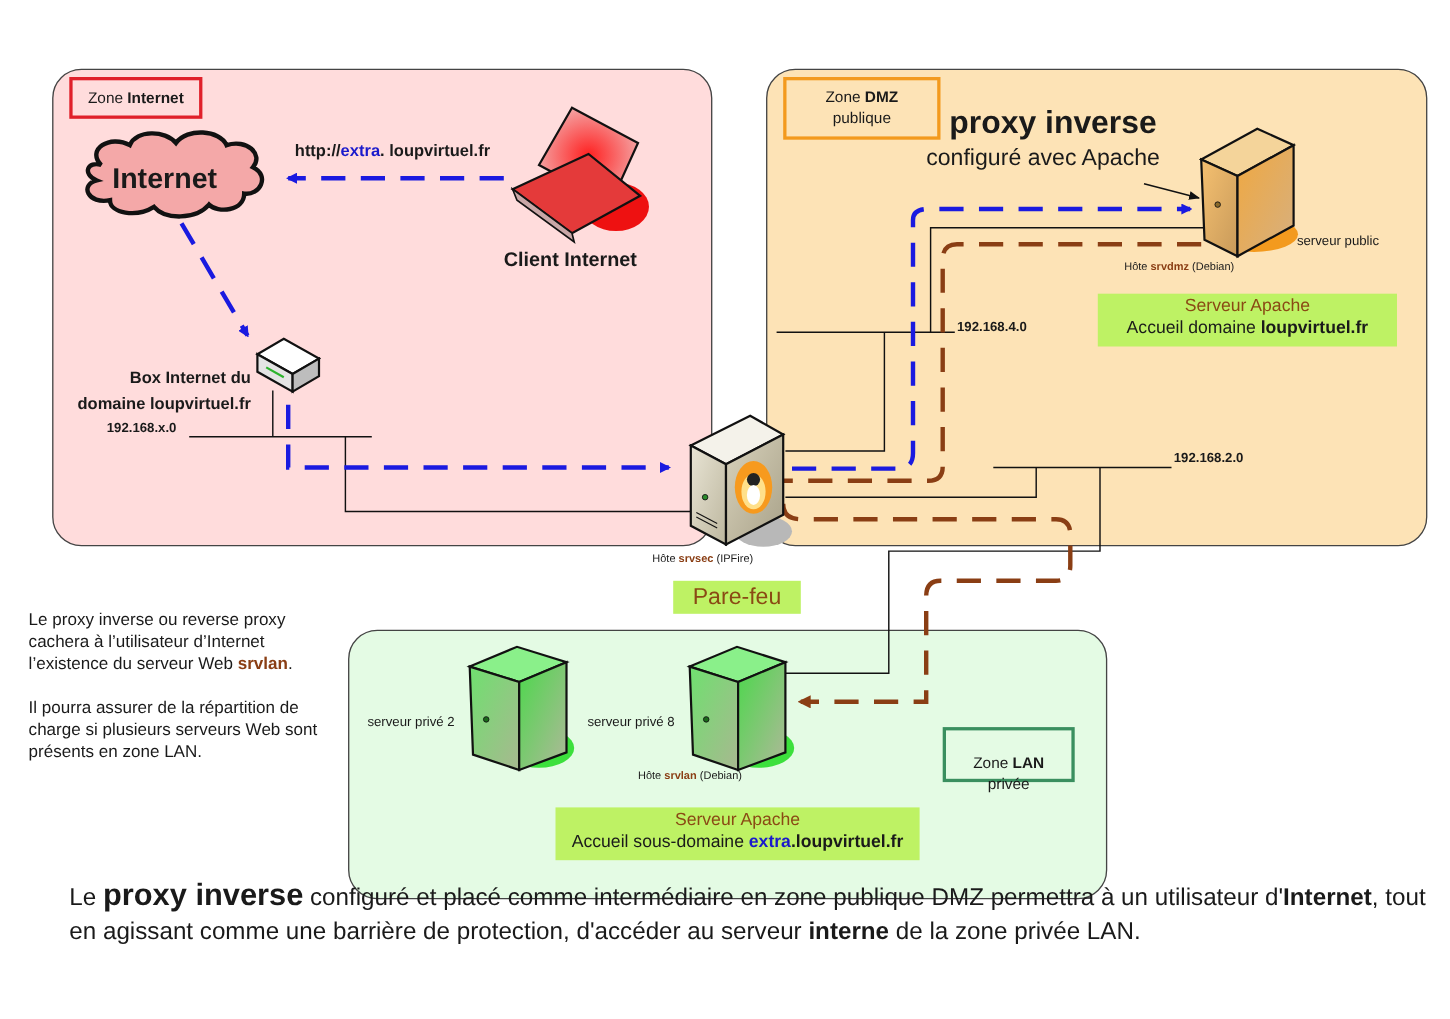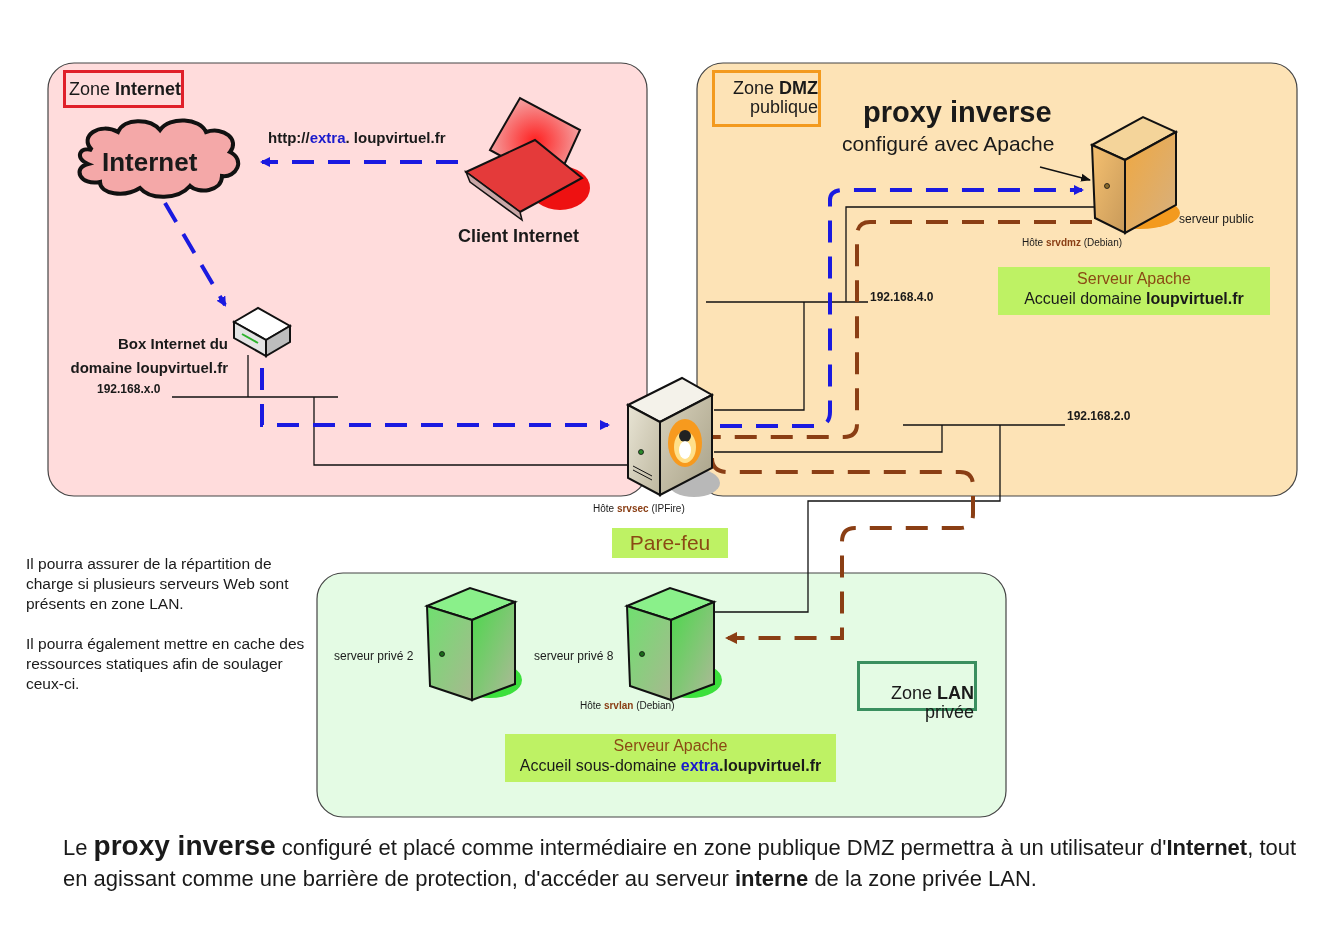--- a/index.html
+++ b/index.html
@@ -1,34 +1,34 @@
 <!DOCTYPE html>
 <html><head>
 <meta charset="utf-8">
 <style>
   html, body { margin:0; padding:0; background:#ffffff; }
   body { width:1318px; height:926px; position:relative; overflow:hidden;
          font-family:"Liberation Sans", sans-serif; color:#1a1a1a; }
   svg#diagram { position:absolute; left:0; top:0; }
-  .zone-label { position:absolute; background:transparent; text-align:right;
-                font-size:18px; line-height:19px; box-sizing:border-box; }
+  .zone-label { position:absolute; background:transparent; text-align:center;
+                font-size:14px; line-height:19px; box-sizing:border-box; }
   .zl-internet { left:63px; top:70px; width:121px; height:38px; border:3px solid #e0202a; padding-top:7px; }
-  .zl-dmz { left:712px; top:70px; width:109px; height:57px; border:3px solid #f39a1e; padding-top:6px; }
+  .zl-dmz { left:712px; top:70px; width:143px; height:57px; border:3px solid #f39a1e; padding-top:6px; }
   .zl-lan { left:857px; top:661px; width:120px; height:50px; border:3px solid #3a8f5f; padding-top:20px; }
   b { font-weight:bold; }
   .brown { color:#8a3e14; font-weight:bold; }
   .blue { color:#1a1acc; font-weight:bold; }
   .lbl { position:absolute; font-size:10px; white-space:nowrap; }
   .small { font-size:12px; }
   .ip { position:absolute; font-size:12px; font-weight:bold; white-space:nowrap; }
   .yellowbox { position:absolute; background:#bef264; text-align:center; font-size:16px; line-height:20px; }
   .apache-title { color:#8a4a14; }
   .note { position:absolute; left:26px; top:554px; width:290px; font-size:15.5px; line-height:20px; }
   .note p { margin:0 0 20px 0; }
-  .caption { position:absolute; left:63px; top:830px; width:1240px; font-size:22px; line-height:31px; }
+  .caption { position:absolute; left:63px; top:798px; width:1240px; font-size:22px; line-height:31px; }
   .caption .big { font-size:28px; font-weight:bold; }
 </style>
 </head>
 <body>
 
 <svg id="diagram" width="1318" height="926" viewBox="0 0 1318 926">
   <defs>
     <marker id="arrBlue" markerWidth="10" markerHeight="10" refX="8" refY="5" orient="auto" markerUnits="userSpaceOnUse">
       <path d="M0,0 L10,5 L0,10 z" fill="#1a1ae0"></path>
     </marker>
@@ -179,17 +179,17 @@
 <div class="yellowbox" style="left:998px;top:267px;width:272px;height:46px;padding-top:2px;"><span class="apache-title">Serveur Apache</span><br><span>Accueil domaine </span><b>loupvirtuel.fr</b></div>
 <div class="ip" style="left:870px;top:290px;">192.168.4.0</div>
 <div class="ip" style="left:1067px;top:409px;">192.168.2.0</div>
 
 <div class="lbl small" style="left:334px;top:649px;">serveur privé 2</div>
 <div class="lbl small" style="left:534px;top:649px;">serveur privé 8</div>
 <div class="lbl" style="left:580px;top:700px;"><span>Hôte </span><span class="brown">srvlan</span><span> (Debian)</span></div>
 <div class="yellowbox" style="left:505px;top:734px;width:331px;height:46px;padding-top:2px;"><span class="apache-title">Serveur Apache</span><br><span>Accueil sous-domaine </span><span class="blue">extra</span><b>.loupvirtuel.fr</b></div>
 
 <div class="note">
+  <p><span>Le proxy inverse ou reverse proxy cachera à l’utilisateur d’Internet l’existence du serveur Web </span><span class="brown">srvlan</span><span>.</span></p>
   <p>Il pourra assurer de la  répartition de charge si plusieurs serveurs Web sont présents en zone LAN.</p>
-  <p>Il pourra également mettre en cache des ressources statiques afin de soulager ceux-ci.</p>
 </div>
 
 <div class="caption"><span>Le </span><span class="big">proxy inverse</span><span> configuré et placé comme intermédiaire en zone publique DMZ permettra à un utilisateur d'</span><b>Internet</b><span>, tout en agissant comme une barrière de protection, d'accéder au serveur </span><b>interne</b><span> de la zone privée LAN.</span></div>
 
 </body></html>

